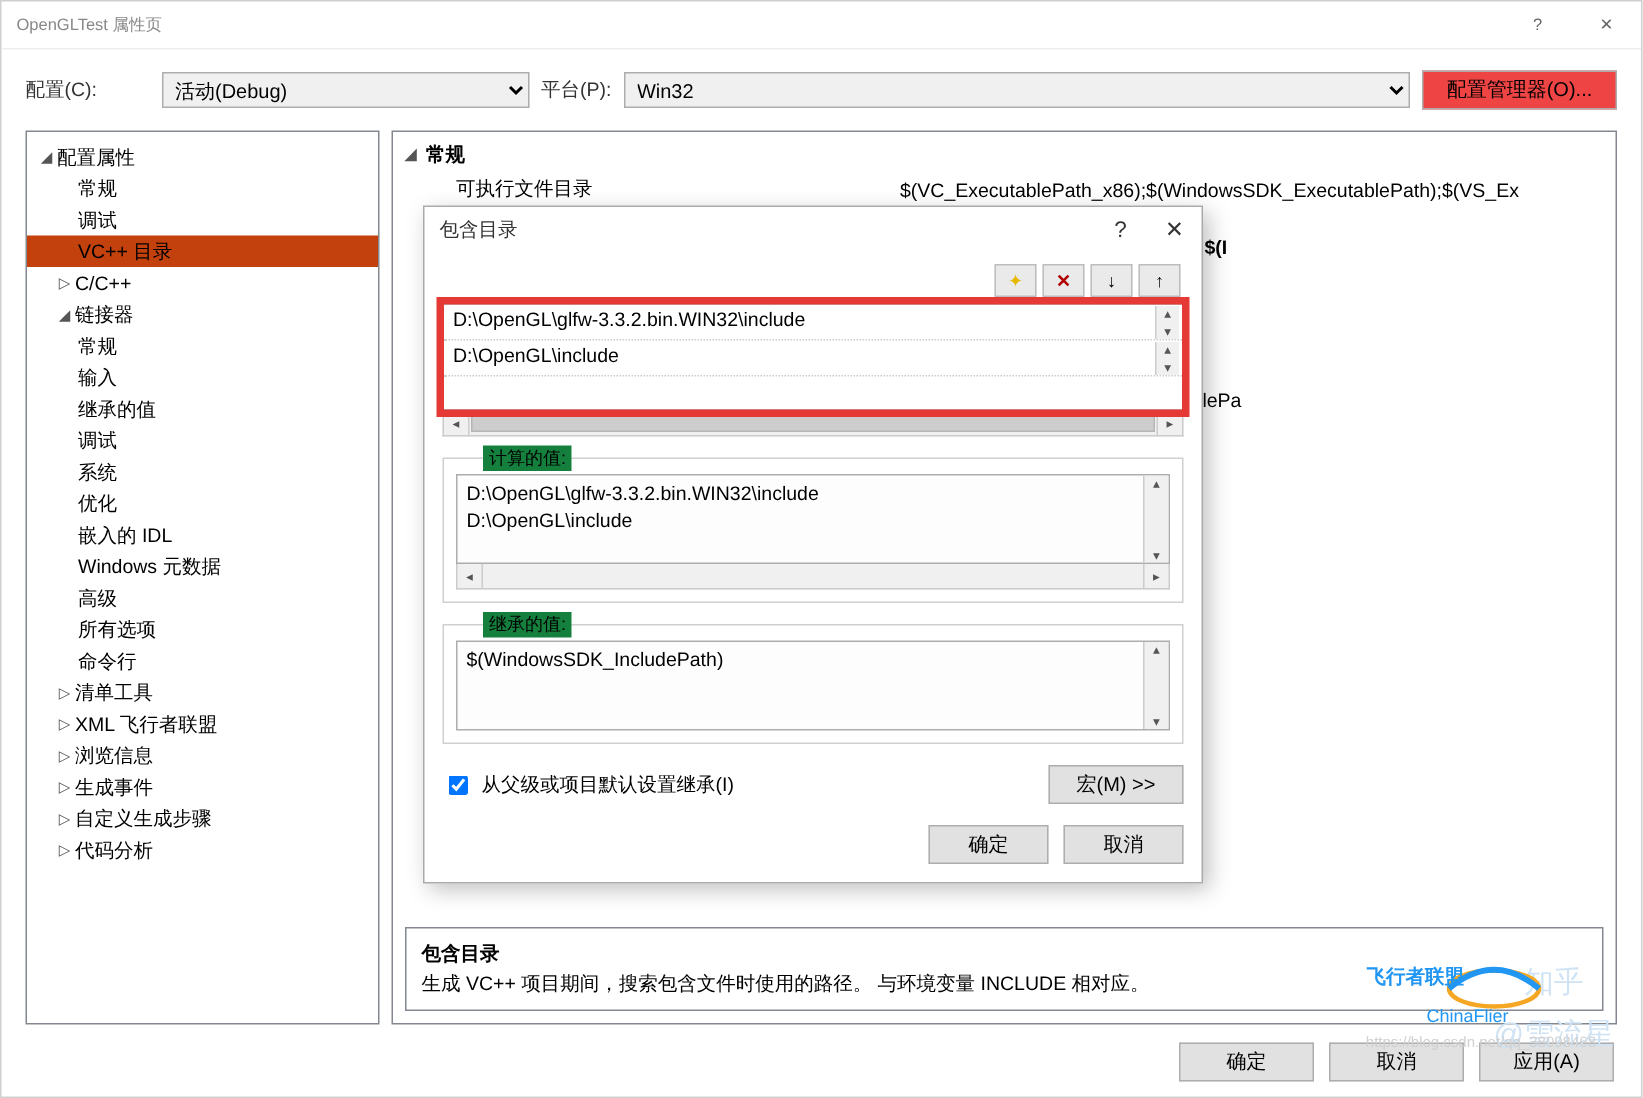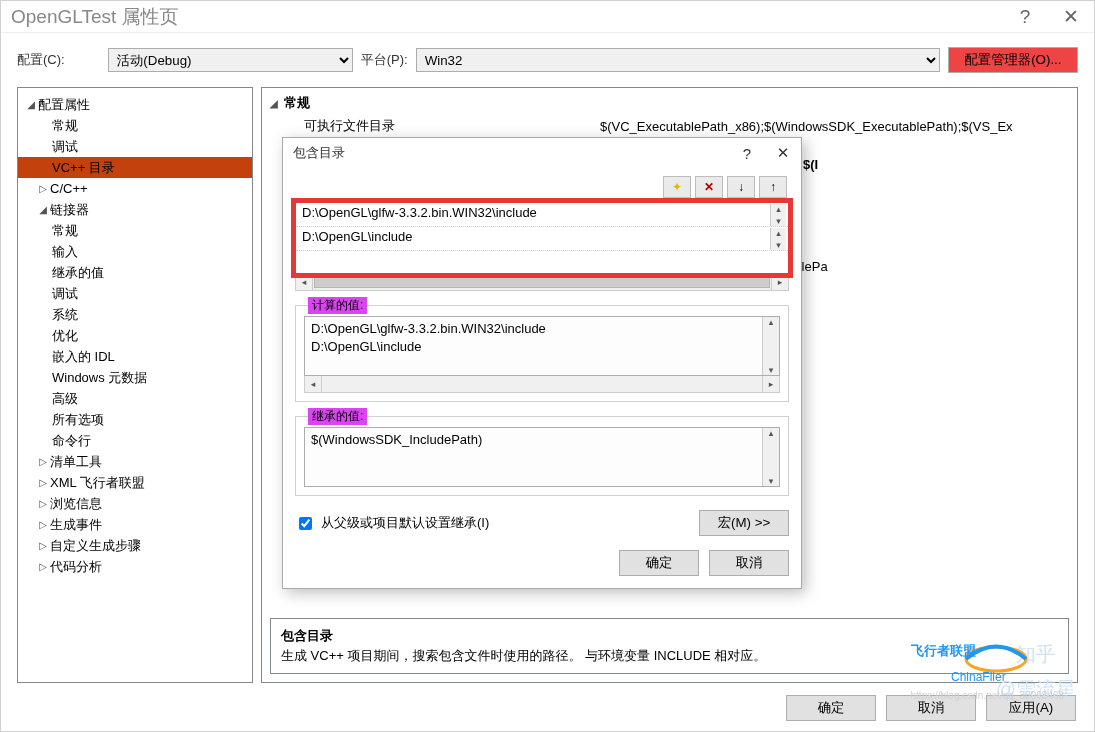--- a/index.html
+++ b/index.html
@@ -1,17 +1,17 @@
 <!DOCTYPE html>
 <html><head>
 <meta charset="utf-8">
 <style>
   * { box-sizing: border-box; font-family: "Microsoft YaHei", "Segoe UI", sans-serif; }
   body { margin: 0; background: #fff; font-size: 13px; color: #000; width: 1095px; height: 732px; overflow: hidden; position: relative; border: 1px solid #d0d0d0; }
-  .titlebar { display: flex; align-items: center; height: 32px; padding: 0 0 0 10px; color: #888; font-size: 19px; border-bottom: 1px solid #eee;}
+  .titlebar { display: flex; align-items: center; height: 32px; padding: 0 0 0 10px; color: #888; font-size: 11px; border-bottom: 1px solid #eee;}
   .titlebar .spacer { flex: 1; }
   .titlebar .winbtn { width: 46px; height: 32px; display: flex; align-items: center; justify-content: center; color: #666; }
   .toprow { display: flex; align-items: center; gap: 8px; padding: 14px 16px 0 16px; }
   .toprow label { color: #333; }
   select.combo { height: 24px; border: 1px solid #adadad; background: #f0f0f0; padding: 0 4px; }
   .combo-config { width: 245px; margin-left: 35px; }
   .combo-platform { flex: 1; }
   .cfg-mgr-btn { height: 26px; width: 130px; border: 1px solid #adadad; background: #ef4444; }
   .mainarea { display: flex; gap: 8px; padding: 14px 16px 0 16px; height: 610px; }
   .treepanel { width: 236px; border: 1px solid #828790; overflow: auto; padding: 6px 0; background: #fff; }
@@ -43,21 +43,21 @@
   .toolrow .tb { width:28px; height:22px; border:1px solid #bdbdbd; background:#eaeaea; display:flex; align-items:center; justify-content:center; font-size:12px;}
   .tb.red { color:#b00000; font-weight:bold;}
   .editlist { border:1px solid #828790; height:72px; overflow:hidden; position:relative; outline: 5px solid #e53935; outline-offset:-1px;}
   .editlist .line { display:block; height:24px; padding:2px 6px; border-bottom:1px dotted #ccc; width:100%; white-space:nowrap; overflow:hidden;}
   .editlist .updn { position:absolute; right:2px; width:16px; background:#f0f0f0; border-left:1px solid #ccc; display:flex; flex-direction:column; align-items:center; justify-content:space-between; font-size:9px; color:#555;}
   .hscroll { height:17px; background:#f0f0f0; border:1px solid #ccc; border-top:none; display:flex; align-items:center; }
   .hscroll .arrowbtn{ width:17px; height:100%; display:flex; align-items:center; justify-content:center; font-size:9px; color:#555; border-right:1px solid #ccc;}
   .hscroll .arrowbtn.r{ border-right:none; border-left:1px solid #ccc;}
   .hscroll .thumb{ height:11px; background:#cdcdcd; margin:0 1px; border:1px solid #b5b5b5; flex:1;}
   .groupbox { border:1px solid #d0d0d0; margin-top:14px; position:relative; padding:10px 8px 8px 8px;}
-  .groupbox .legend { position:absolute; top:-9px; left:12px; background:#d946ef; padding:0 4px; font-size:12px;}
+  .groupbox .legend { position:absolute; top:-9px; left:26px; background:#15803d; padding:0 4px; font-size:12px;}
   .listbox { border:1px solid #adadad; background:#fdfdfd; padding:4px 6px; height:60px; overflow:auto; position:relative;}
   .listbox .line2 { height:18px; white-space:nowrap;}
   .listbox .vsb { position:absolute; right:0; top:0; bottom:0; width:17px; background:#f0f0f0; border-left:1px solid #ccc; display:flex; flex-direction:column; justify-content:space-between; align-items:center; font-size:9px; color:#555;}
   .chkrow { display:flex; align-items:center; justify-content:space-between; margin-top:14px;}
   .chkrow label{ display:flex; gap:6px; align-items:center;}
   .macrobtn{ width:90px; height:26px; border:1px solid #adadad; background:#e1e1e1;}
   .dlgbtns{ display:flex; justify-content:flex-end; gap:10px; margin-top:14px;}
   .dlgbtns button{ width:80px; height:26px; border:1px solid #adadad; background:#e1e1e1;}
   
   .watermark { position:absolute; right:18px; bottom:28px; color:#cfe3f5; font-size:20px; pointer-events:none; display:flex; align-items:center; gap:8px;flex-direction:column;}

